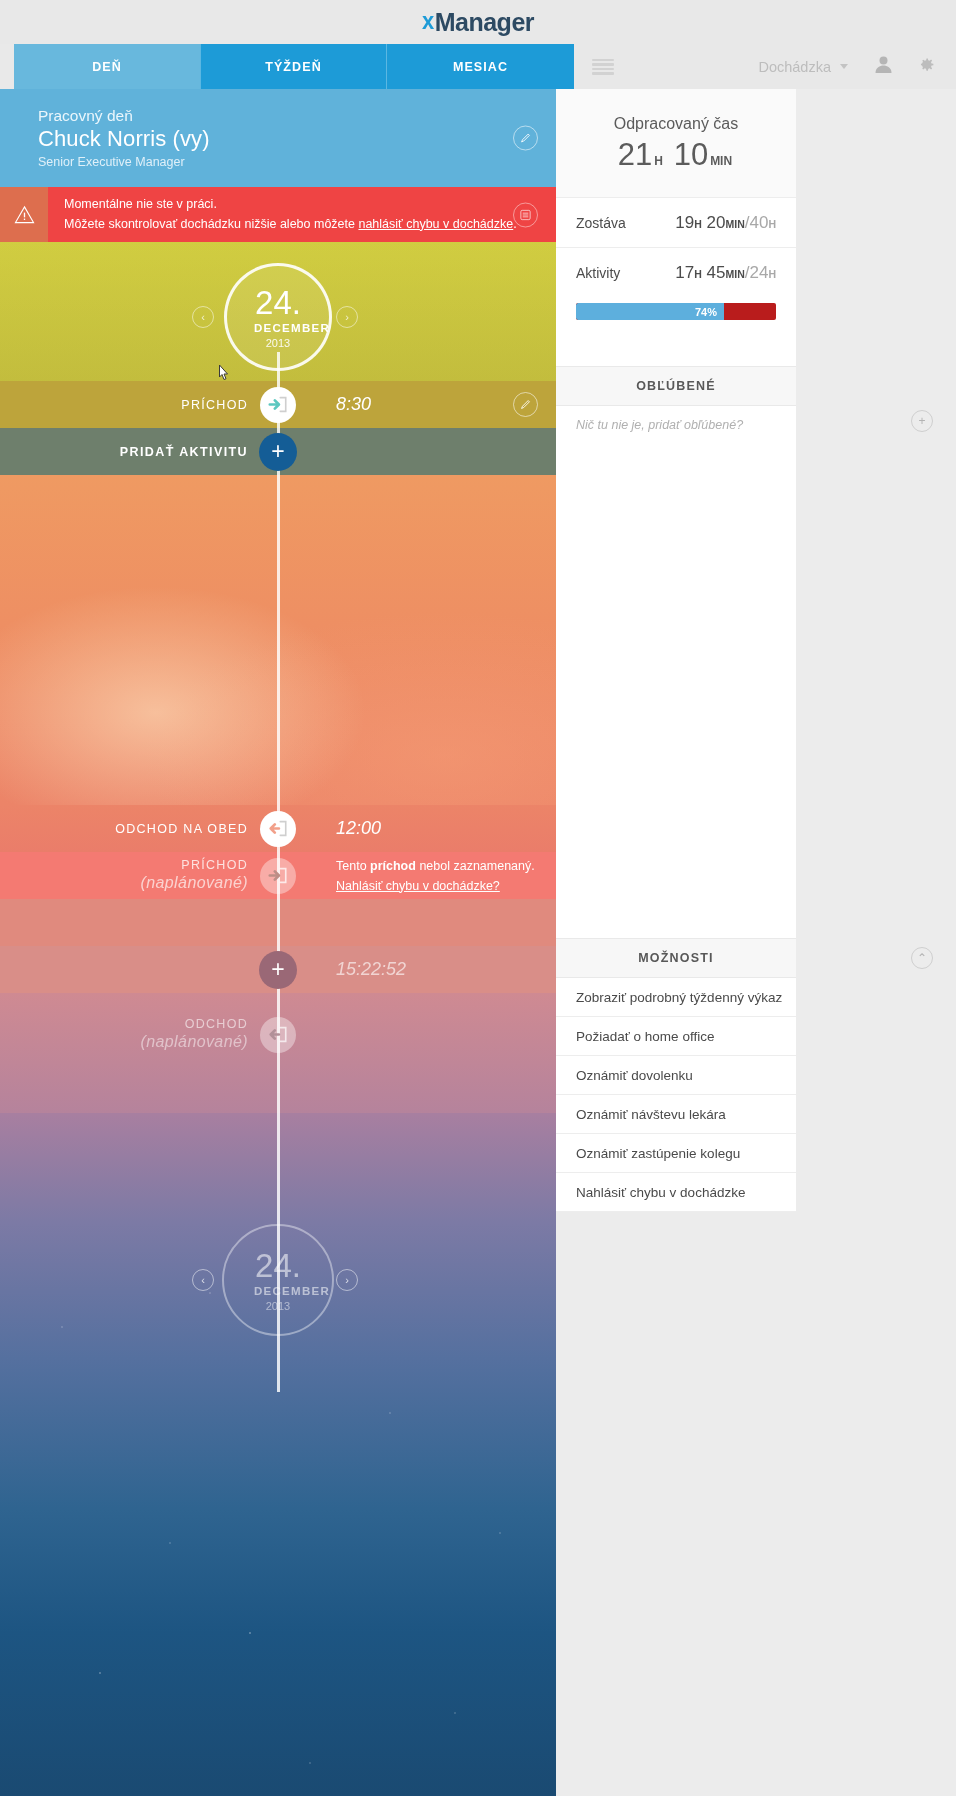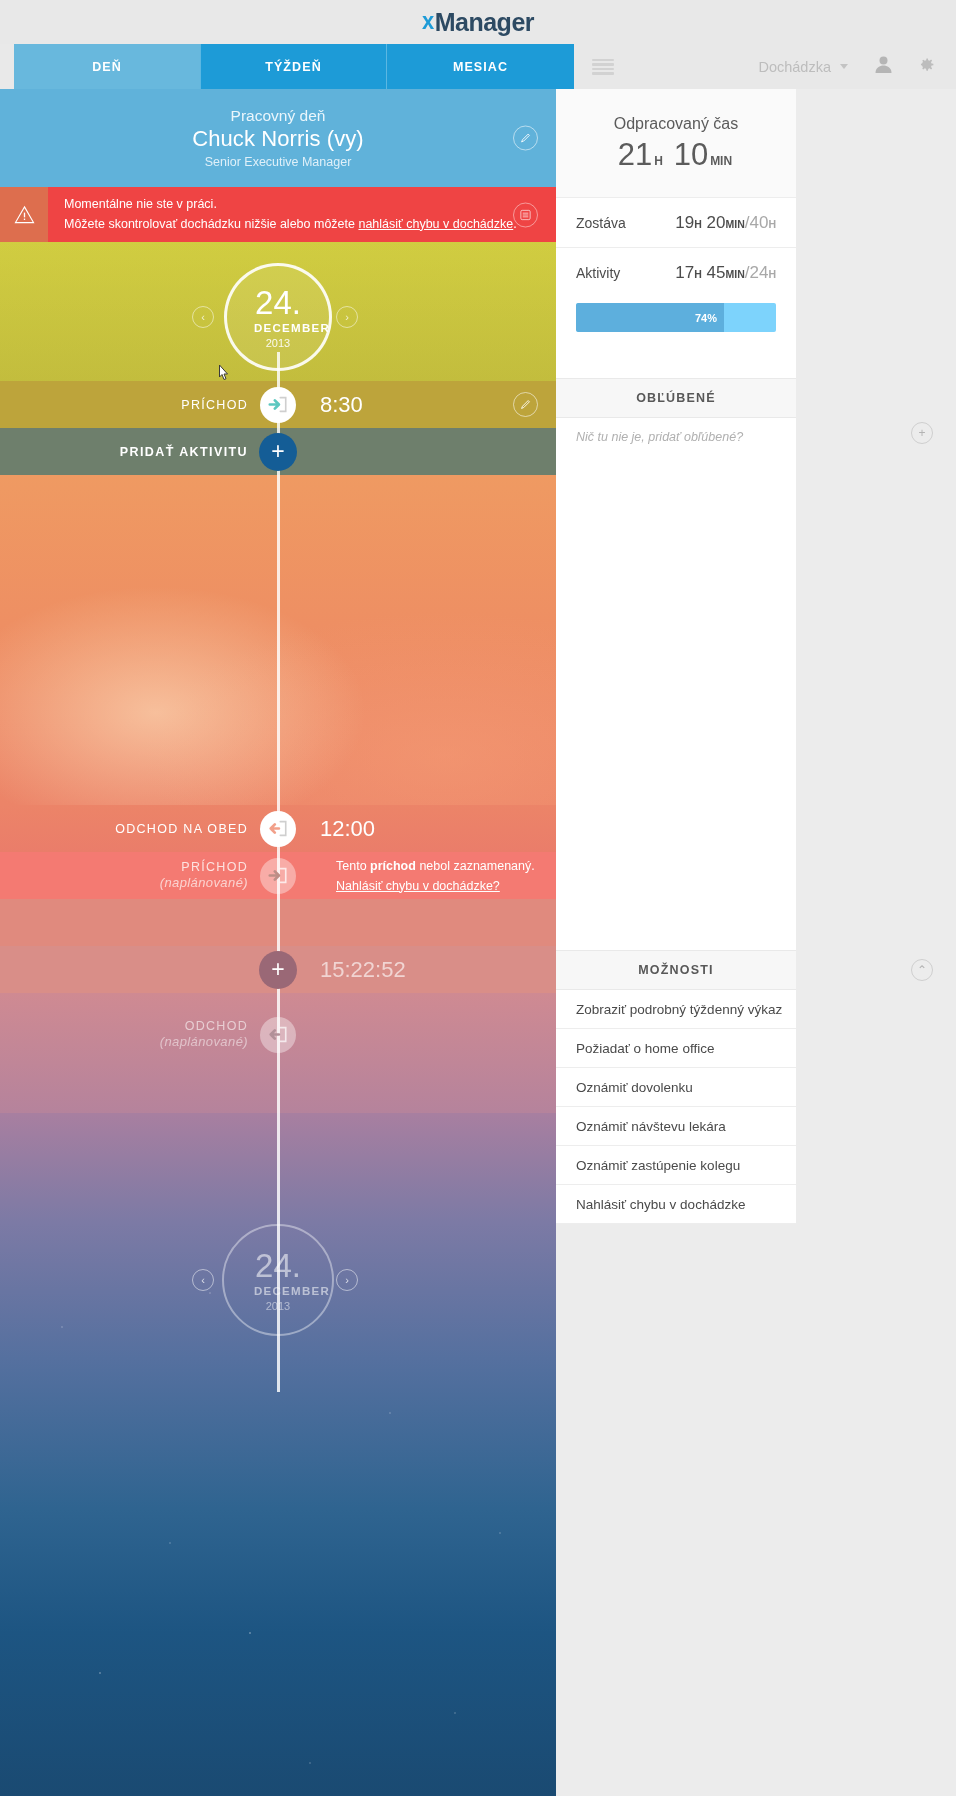--- a/index.html
+++ b/index.html
@@ -41,22 +41,23 @@
   .caret { width:0;height:0;border-left:4.5px solid transparent;border-right:4.5px solid transparent;
            border-top:5px solid #c3c3c3; }
   .nav-user { margin-left: 26px; cursor:pointer; }
   .nav-gear { margin-left: 22px; margin-right: 20px; cursor:pointer; }
 
   
   .left { position:absolute; left:0; top:89px; width:556px; bottom:0; overflow:hidden; }
 
   .person {
     background:#60b2da; height:98px; position:relative;
-    display:flex; flex-direction:column; align-items:center; justify-content:center;
+    display:flex; flex-direction:column; justify-content:center;
     color:#fff;
+    padding-left:38px;
   }
   .person .pd { font-size:15.5px; color:#eaf6fc; margin-bottom:1px; }
   .person .nm { font-size:22px; margin-bottom:3px; letter-spacing:0.1px; }
   .person .role { font-size:12.5px; color:#dff0f9; }
   .circle-btn {
     position:absolute; right:18px; top:50%; transform:translateY(-50%);
     width:25px; height:25px; border-radius:50%; border:1px solid rgba(255,255,255,0.55);
     display:flex;align-items:center;justify-content:center; cursor:pointer;
     color:rgba(255,255,255,0.8); font-size:12px;
   }
@@ -104,22 +105,22 @@
       radial-gradient(1px 1px at 210px 180px, #fff, transparent);
   }
 
   .spine { position:absolute; left:50%; margin-left:-1.5px; width:3px; top:110px; height:1040px;
            background:rgba(255,255,255,0.82); }
 
   .row { position:absolute; left:0; width:100%; height:47px; display:flex; align-items:center; }
   .row .lbl { position:absolute; right:308px; color:#fff; font-size:12.5px; letter-spacing:1.3px;
               text-align:right; white-space:nowrap; }
   .row .lbl.sub { line-height:1.25; }
-  .row .lbl .sub2 { display:block; font-size:13px; font-style:italic; letter-spacing:0.4px; opacity:0.85; }
-  .row .val { position:absolute; left:320px; color:#fff; font-size:22px; }
+  .row .lbl .sub2 { display:block; font-size:16px; font-style:italic; letter-spacing:0.4px; opacity:0.85; }
+  .row .val { position:absolute; left:336px; color:#fff; font-size:18px;font-style:italic; }
   .row .edit { position:absolute; right:18px; width:25px;height:25px;border-radius:50%;
                border:1px solid rgba(255,255,255,0.55); display:flex;align-items:center;justify-content:center;
                color:rgba(255,255,255,0.85); font-size:12px; cursor:pointer; }
   .node { position:absolute; left:50%; transform:translateX(-50%); width:36px; height:36px;
           border-radius:50%; display:flex; align-items:center; justify-content:center; z-index:5; }
   .node.white { background:#fff; }
   .node.ghost { background:rgba(255,255,255,0.38); }
   .node.blue { background:#145d96; width:38px; height:38px; color:#fff; font-size:23px; font-weight:300; cursor:pointer; }
   .node.plum { background:#9a6876; width:38px;height:38px; color:#fff; font-size:23px; font-weight:300; cursor:pointer;}
 
@@ -147,21 +148,21 @@
   .worked-lbl { font-size:16px; color:#5b5b5b; margin-bottom:4px; }
   .worked-val { font-size:31px; color:#5b5b5b; font-weight:300; }
   .worked-val .u { font-size:12px; font-weight:bold; margin:0 2px 0 2px; }
   .statrow { width:240px; background:#fff; border-top:1px solid #ededed;
              display:flex; align-items:center; height:50px; padding:0 20px; }
   .statrow .k { font-size:14px; color:#4c4c4c; }
   .statrow .v { margin-left:auto; font-size:17px; color:#4c4c4c; font-weight:300; }
   .statrow .v .u { font-size:10.5px; font-weight:bold; }
   .statrow .v .tot { color:#a8a8a8; }
   .progwrap { width:240px; background:#fff; padding:6px 20px 24px; }
-  .progbar { height:29px; background:#7dd3fc; border-radius:2px; position:relative; overflow:hidden; }
+  .progbar { height:17px; background:#b91c1c; border-radius:2px; position:relative; overflow:hidden; }
   .progfill { height:100%; background:#5dafdd; display:flex; align-items:center; justify-content:flex-end;
               padding-right:7px; color:#fff; font-size:11px; font-weight:bold; border-radius:2px 0 0 2px; }
   .blockgap { width:240px; height:22px; background:#fff; }
   .secthead { width:240px; background:#f7f7f7; border-top:1px solid #e9e9e9; border-bottom:1px solid #e9e9e9;
               height:40px; display:flex; align-items:center; justify-content:center;
               font-size:12.5px; font-weight:bold; letter-spacing:1.2px; color:#585858; }
   .emptyfav { width:240px; background:#fff; height:38px; display:flex; align-items:center;
               padding-left:20px; font-size:12.5px; color:#b0b0b0; font-style:italic; }
   .sidebtn { position:absolute; right:23px; width:22px;height:22px;border-radius:50%;
              border:1px solid #cfcfcf; background:#ececec; display:flex;align-items:center;justify-content:center;

